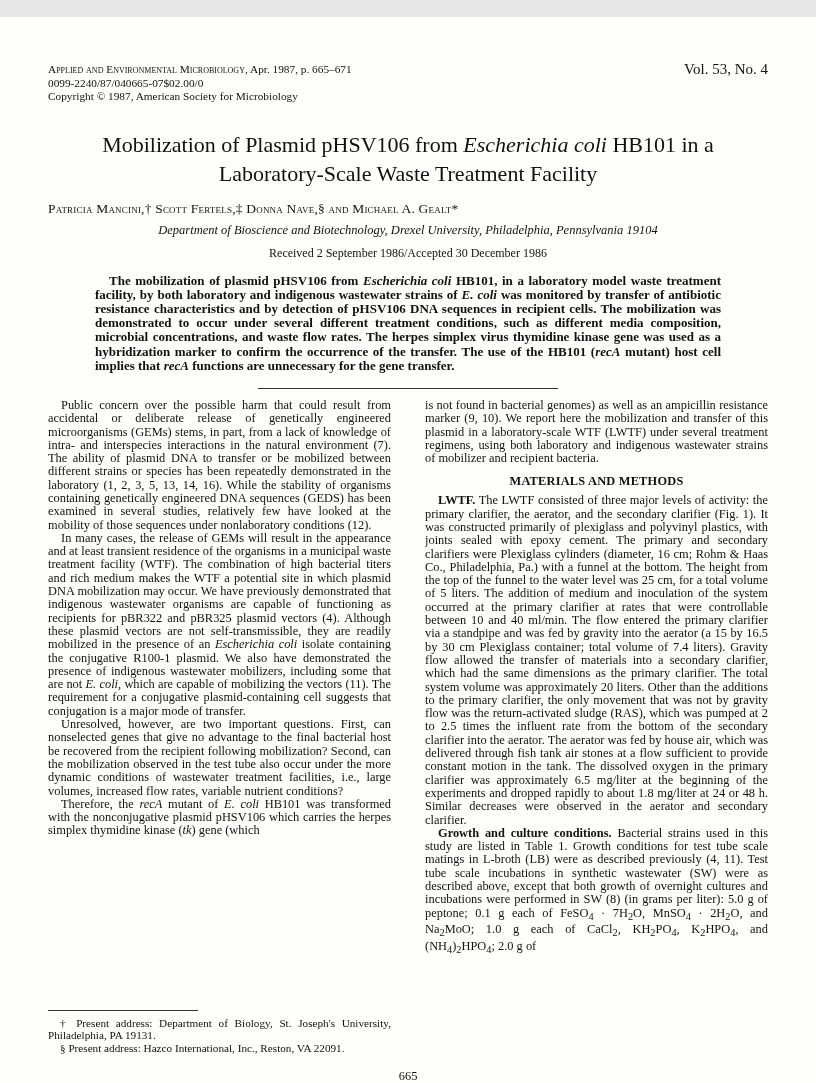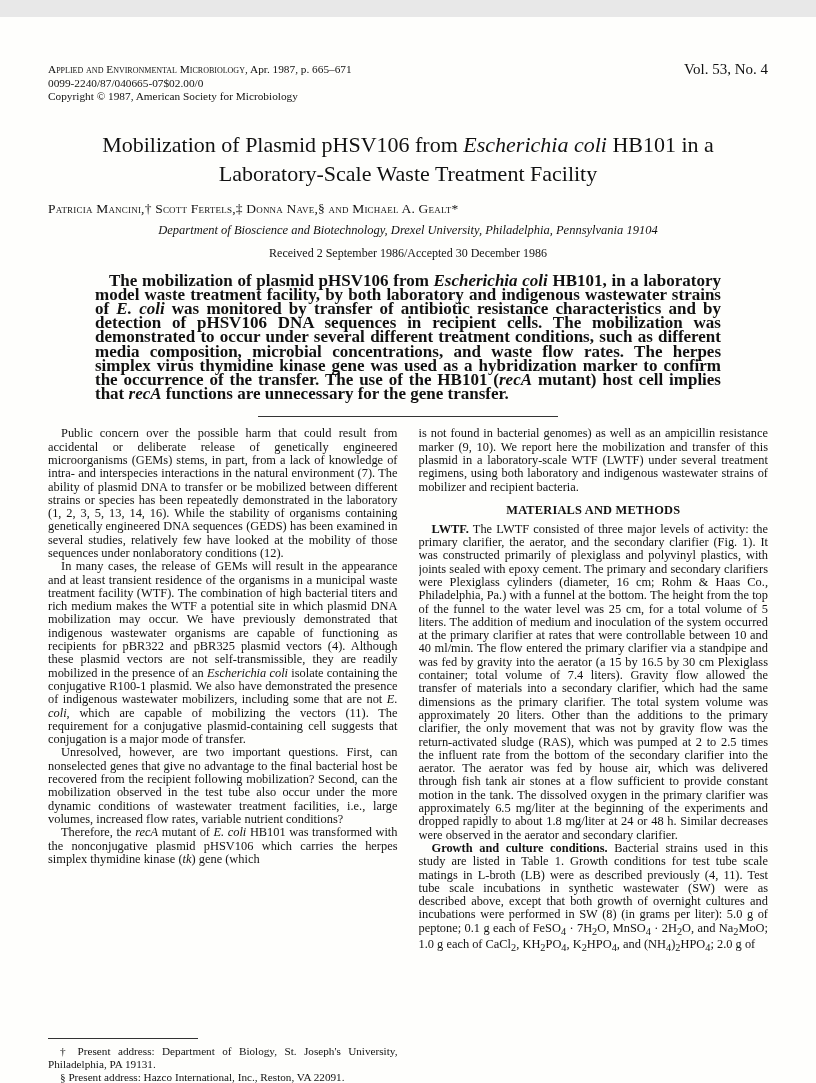--- a/index.html
+++ b/index.html
@@ -50,36 +50,36 @@
   .received {
     margin-top: 8px;
     text-align: center;
     font-size: 12px;
   }
 
   
   .abstract {
     margin: 13px 47px 0 47px;
     font-weight: bold;
-    font-size: 17px;
+    font-size: 13px;
     line-height: 14.2px;
     text-align: justify;
     text-indent: 14px;
   }
   .abstract-rule {
     border: 0;
     border-top: 1px solid #333;
     width: 300px;
     margin: 15px auto 0;
   }
 
   
   .columns {
     display: flex;
-    gap: 21px;
+    gap: 34px;
     margin-top: 10px;
     height: 656px;
     overflow: hidden;
   }
   .col {
     flex: 1 1 0;
     overflow: hidden;
   }
   .col.left { display: flex; flex-direction: column; }
   .body-p {
@@ -165,14 +165,17 @@
 
     <div class="col right">
       <p class="body-p">is not found in bacterial genomes) as well as an ampicillin resistance marker (9, 10). We report here the mobilization and transfer of this plasmid in a laboratory-scale WTF (LWTF) under several treatment regimens, using both laboratory and indigenous wastewater strains of mobilizer and recipient bacteria.</p>
       <h2 class="section-heading">MATERIALS AND METHODS</h2>
       <p class="body-p indent"><b>LWTF.</b> The LWTF consisted of three major levels of activity: the primary clarifier, the aerator, and the secondary clarifier (Fig. 1). It was constructed primarily of plexiglass and polyvinyl plastics, with joints sealed with epoxy cement. The primary and secondary clarifiers were Plexiglass cylinders (diameter, 16 cm; Rohm &amp; Haas Co., Philadelphia, Pa.) with a funnel at the bottom. The height from the top of the funnel to the water level was 25 cm, for a total volume of 5 liters. The addition of medium and inoculation of the system occurred at the primary clarifier at rates that were controllable between 10 and 40 ml/min. The flow entered the primary clarifier via a standpipe and was fed by gravity into the aerator (a 15 by 16.5 by 30 cm Plexiglass container; total volume of 7.4 liters). Gravity flow allowed the transfer of materials into a secondary clarifier, which had the same dimensions as the primary clarifier. The total system volume was approximately 20 liters. Other than the additions to the primary clarifier, the only movement that was not by gravity flow was the return-activated sludge (RAS), which was pumped at 2 to 2.5 times the influent rate from the bottom of the secondary clarifier into the aerator. The aerator was fed by house air, which was delivered through fish tank air stones at a flow sufficient to provide constant motion in the tank. The dissolved oxygen in the primary clarifier was approximately 6.5 mg/liter at the beginning of the experiments and dropped rapidly to about 1.8 mg/liter at 24 or 48 h. Similar decreases were observed in the aerator and secondary clarifier.</p>
       <p class="body-p indent"><b>Growth and culture conditions.</b> Bacterial strains used in this study are listed in Table 1. Growth conditions for test tube scale matings in L-broth (LB) were as described previously (4, 11). Test tube scale incubations in synthetic wastewater (SW) were as described above, except that both growth of overnight cultures and incubations were performed in SW (8) (in grams per liter): 5.0 g of peptone; 0.1 g each of FeSO<sub>4</sub> · 7H<sub>2</sub>O, MnSO<sub>4</sub> · 2H<sub>2</sub>O, and Na<sub>2</sub>MoO; 1.0 g each of CaCl<sub>2</sub>, KH<sub>2</sub>PO<sub>4</sub>, K<sub>2</sub>HPO<sub>4</sub>, and (NH<sub>4</sub>)<sub>2</sub>HPO<sub>4</sub>; 2.0 g of</p>
     </div>
 
   </div>
 
+  <footer class="page-footer">
+    <span>665</span>
+  </footer>
 
 </div>
 
 </body></html>

